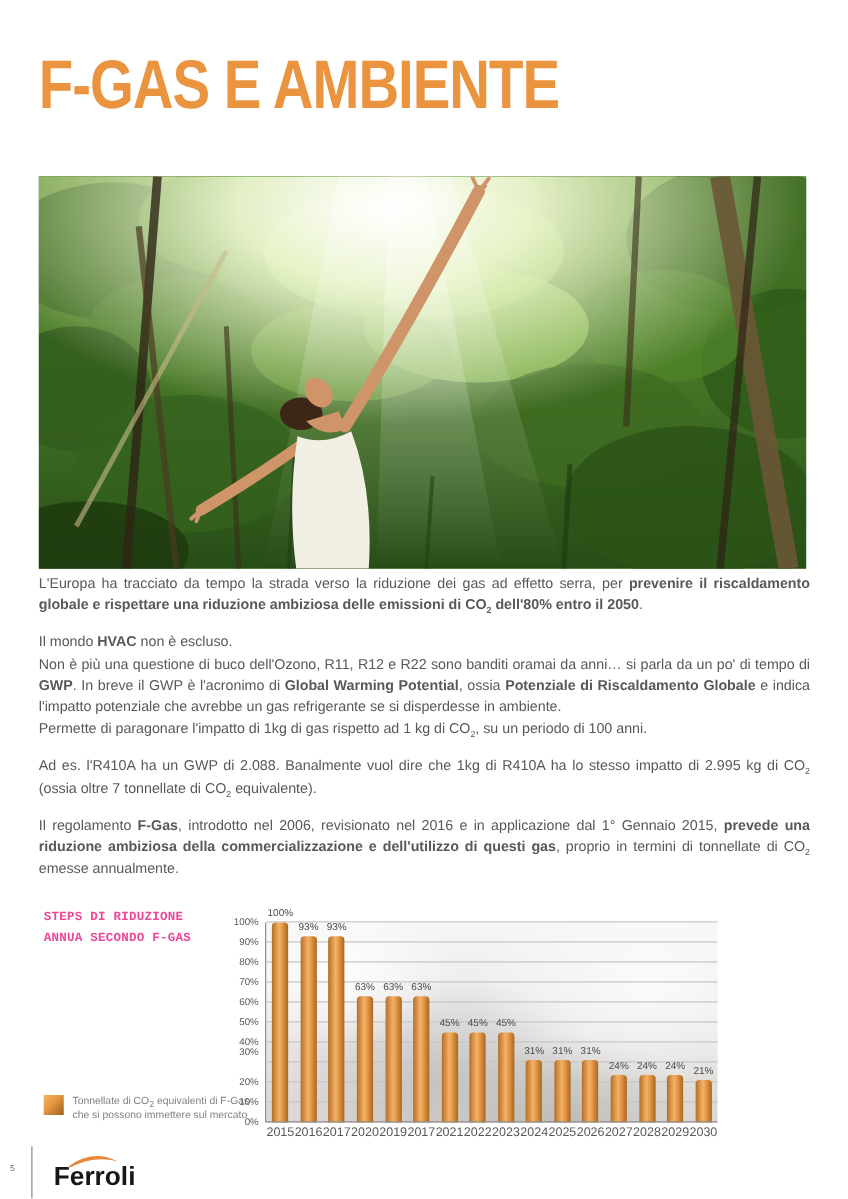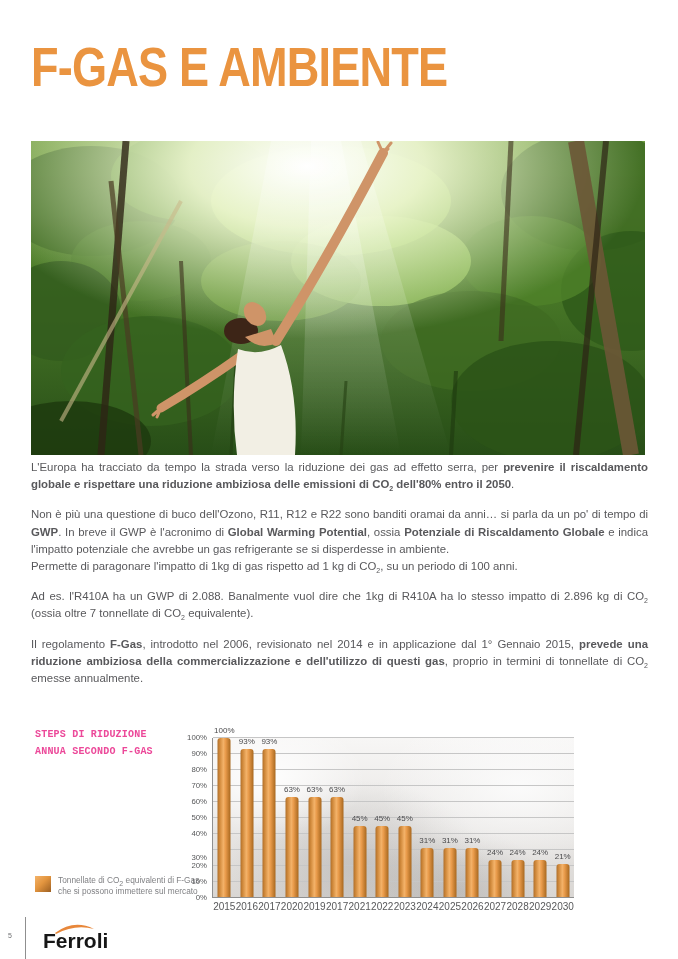--- a/index.html
+++ b/index.html
@@ -117,42 +117,43 @@
         <path d="M210 215 Q172 242 130 267" stroke="#cf9468" stroke-width="9" fill="none" stroke-linecap="round"></path>
         <path d="M130 267 L122 274 M130 267 L126 276" stroke="#cf9468" stroke-width="3" fill="none" stroke-linecap="round"></path>
         <path d="M207 208 Q199 262 206 314 L264 314 Q268 252 250 204 Q228 216 207 208 Z" fill="#f2efe4"></path>
         <path d="M214 196 Q228 210 246 202 L240 188 Z" fill="#cf9468"></path>
       </g>
     </svg>
   </div>
 
   <div class="article">
       <p class="mb"><span>L'Europa ha tracciato da tempo la strada verso la riduzione dei gas ad effetto serra, per </span><span class="b">prevenire il riscaldamento globale e rispettare una riduzione ambiziosa delle emissioni di CO</span><sub class="b">2</sub><span class="b"> dell'80% entro il 2050</span><span>.</span></p>
+      <p><span>Il mondo </span><span class="b">HVAC</span><span> non è escluso.</span></p>
       <p><span>Non è più una questione di buco dell'Ozono, R11, R12 e R22 sono banditi oramai da anni… si parla da un po' di tempo di </span><span class="b">GWP</span><span>. In breve il GWP è l'acronimo di </span><span class="b">Global Warming Potential</span><span>, ossia </span><span class="b">Potenziale di Riscaldamento Globale</span><span> e indica l'impatto potenziale che avrebbe un gas refrigerante se si disperdesse in ambiente.</span></p>
       <p class="mb"><span>Permette di paragonare l'impatto di 1kg di gas rispetto ad 1 kg di CO</span><sub>2</sub><span>, su un periodo di 100 anni.</span></p>
-      <p class="mb"><span>Ad es. l'R410A ha un GWP di 2.088. Banalmente vuol dire che 1kg di R410A ha lo stesso impatto di 2.896 kg di CO</span><sub>2</sub><span> (ossia oltre 7 tonnellate di CO</span><sub>2</sub><span> equivalente).</span></p>
-      <p><span>Il regolamento </span><span class="b">F-Gas</span><span>, introdotto nel 2006, revisionato nel 2014 e in applicazione dal 1° Gennaio 2015, </span><span class="b">prevede una riduzione ambiziosa della commercializzazione e dell'utilizzo di questi gas</span><span>, proprio in termini di tonnellate di CO</span><sub>2</sub><span> emesse annualmente.</span></p>
+      <p class="mb"><span>Ad es. l'R410A ha un GWP di 2.088. Banalmente vuol dire che 1kg di R410A ha lo stesso impatto di 2.995 kg di CO</span><sub>2</sub><span> (ossia oltre 7 tonnellate di CO</span><sub>2</sub><span> equivalente).</span></p>
+      <p><span>Il regolamento </span><span class="b">F-Gas</span><span>, introdotto nel 2006, revisionato nel 2016 e in applicazione dal 1° Gennaio 2015, </span><span class="b">prevede una riduzione ambiziosa della commercializzazione e dell'utilizzo di questi gas</span><span>, proprio in termini di tonnellate di CO</span><sub>2</sub><span> emesse annualmente.</span></p>
     </div>
 
   <h2 class="chart-title">
     <span>STEPS DI RIDUZIONE</span><br>
     <span>ANNUA SECONDO F-GAS</span>
   </h2>
 
   <div class="legend">
     <span class="swatch"></span>
     <span class="legend-text"><span>Tonnellate di CO</span><sub>2</sub><span> equivalenti di F-Gas che si possono immettere sul mercato</span></span>
   </div>
 
   <div class="chart">
     <div class="yaxis">
         <div class="ylab" style="bottom: -4px;">0%</div>
         <div class="ylab" style="bottom: 12px;">10%</div>
         <div class="ylab" style="bottom: 28px;">20%</div>
-        <div class="ylab" style="bottom: 36px; margin-top: 36px;">30%</div>
+        <div class="ylab" style="bottom: 52px; margin-top: 36px;">30%</div>
         <div class="ylab" style="bottom: 60px;">40%</div>
         <div class="ylab" style="bottom: 76px;">50%</div>
         <div class="ylab" style="bottom: 92px;">60%</div>
         <div class="ylab" style="bottom: 108px;">70%</div>
         <div class="ylab" style="bottom: 124px;">80%</div>
         <div class="ylab" style="bottom: 140px;">90%</div>
         <div class="ylab" style="bottom: 156px;">100%</div>
       </div>
     <div class="plot">
       <div class="grid base" style="bottom: 0px;"></div>

